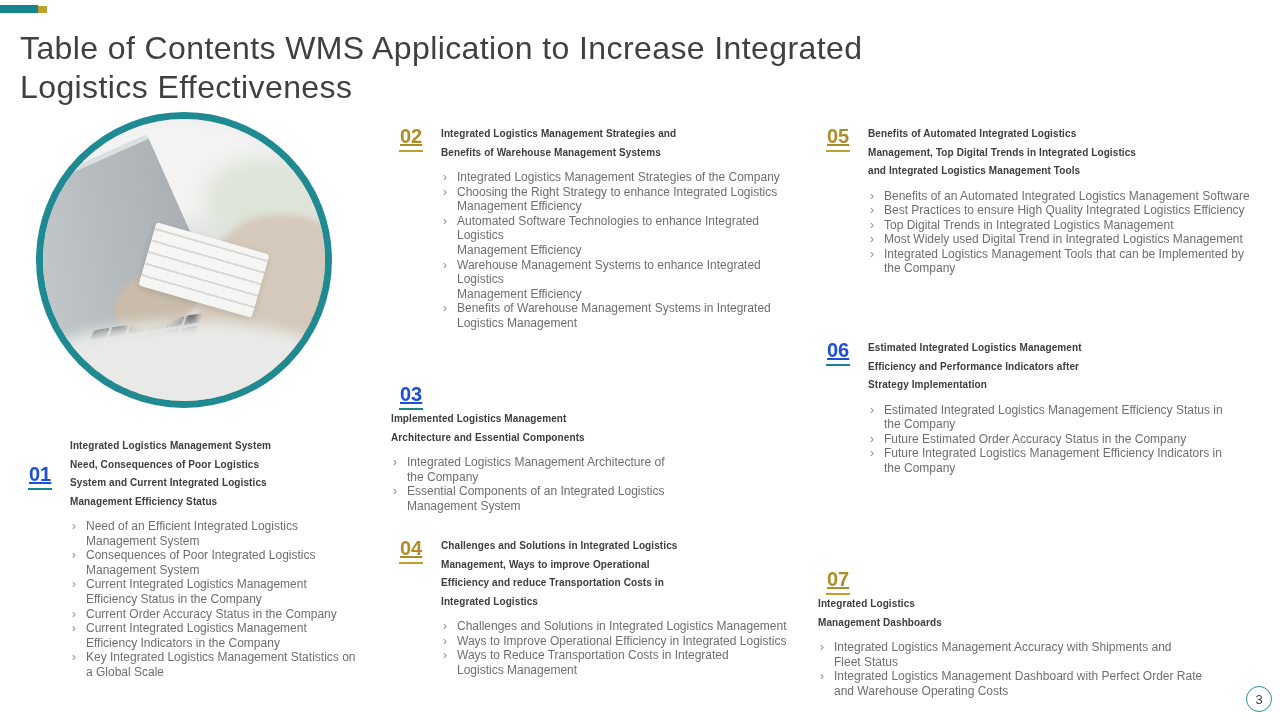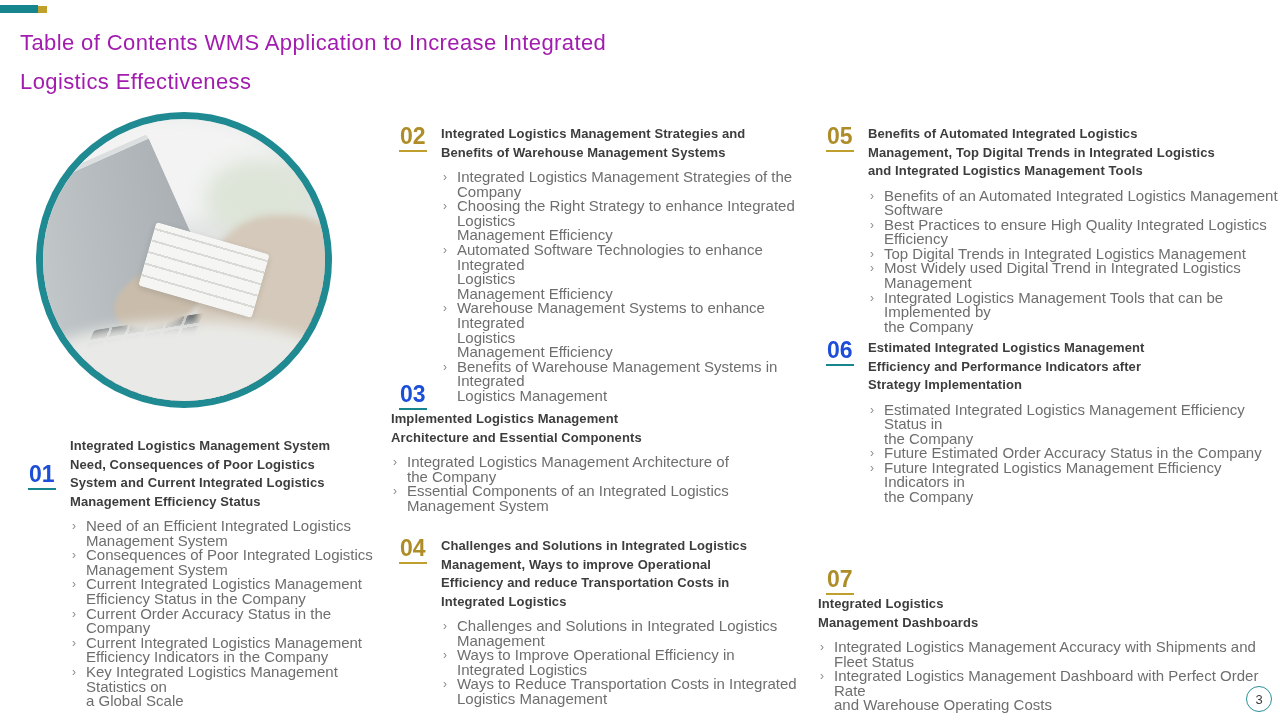--- a/index.html
+++ b/index.html
@@ -6,21 +6,21 @@
   .slide{
     position:relative;width:1280px;height:720px;background:#ffffff;overflow:hidden;
     font-family:"Liberation Sans", sans-serif;
   }
   
   .accent-teal{position:absolute;left:0;top:5px;width:38px;height:8px;background:#17858d;}
   .accent-gold{position:absolute;left:38px;top:6px;width:9px;height:7px;background:#bfa02c;}
   
   .title{
     position:absolute;left:20px;top:8px;width:980px;
-    font-size:22px;line-height:39px;color:#a21caf;letter-spacing:.4px;
+    font-size:32px;line-height:39px;color:#404040;letter-spacing:.4px;
     white-space:pre-line;font-weight:400;
   }
   
   .photo-ring{
     position:absolute;left:36px;top:112px;width:282px;height:282px;
     border:7px solid #1f8a92;border-radius:50%;overflow:hidden;
     background:linear-gradient(150deg,#f0f2f1 0%,#e4e6e5 45%,#d8dad9 75%,#cfd1d0 100%);
   }
   .photo-ring .pillow{position:absolute;left:30px;top:0px;width:210px;height:100px;background:#f2f3f2;border-radius:50%;filter:blur(8px);}
   .photo-ring .cushion{position:absolute;right:10px;top:40px;width:110px;height:80px;background:#dde4d8;border-radius:50%;filter:blur(9px);}
@@ -51,34 +51,34 @@
     position:absolute;right:62px;top:118px;width:118px;height:66px;background:#f5f5f3;
     transform:rotate(16deg);border-radius:4px;
     background-image:repeating-linear-gradient(0deg, rgba(0,0,0,0) 0 10px, #d9d9d5 10px 12px);
     box-shadow:0 2px 6px rgba(0,0,0,.12);
   }
   .photo-ring .couch{position:absolute;left:-20px;bottom:-30px;width:330px;height:110px;background:#e9eae7;border-radius:50%;filter:blur(7px);}
   
   .section{position:absolute;display:flex;align-items:flex-start;}
   .numcol{width:50px;flex:none;box-sizing:border-box;padding-left:8px;}
   .num{
-    display:inline-block;font-size:23px;font-weight:bold;line-height:22px;
-    padding:0 1px 3px 1px;border-bottom:2px solid;
+    display:inline-block;font-size:20px;font-weight:bold;line-height:22px;
+    padding:0 1px 3px 1px;border-bottom:2px solid;text-decoration:underline;
   }
   .num.teal{color:#1d4ed8;border-color:#17858d;}
   .num.gold{color:#ae8d28;border-color:#bfa02c;}
   .content{flex:1;min-width:0;}
   .heading{
-    margin:0;font-size:13px;line-height:18.5px;font-weight:bold;color:#3d3d3d;
+    margin:0;font-size:10px;line-height:18.5px;font-weight:bold;color:#3d3d3d;
     white-space:pre-line;letter-spacing:.1px;
   }
   .bullets{list-style:none;margin:8px 0 0 0;padding:0;}
   .bullets li{display:flex;margin:0;}
   .chev{flex:none;width:16px;color:#8c8c8c;font-size:12px;line-height:14.6px;padding-left:2px;box-sizing:border-box;}
-  .btext{font-size:15px;line-height:14.6px;color:#6e6e6e;white-space:pre-line;}
+  .btext{font-size:12px;line-height:14.6px;color:#6e6e6e;white-space:pre-line;}
   
   .s01{left:20px;top:437px;width:368px;}
   .s01 .numcol{margin-top:26px;}
   .s02{left:391px;top:125px;width:406px;}
   .s03{left:391px;top:383px;width:406px;flex-direction:column;}
   .s04{left:391px;top:537px;width:406px;}
   .s05{left:818px;top:125px;width:462px;}
   .s06{left:818px;top:339px;width:462px;}
   .s07{left:818px;top:568px;width:462px;flex-direction:column;}
   

